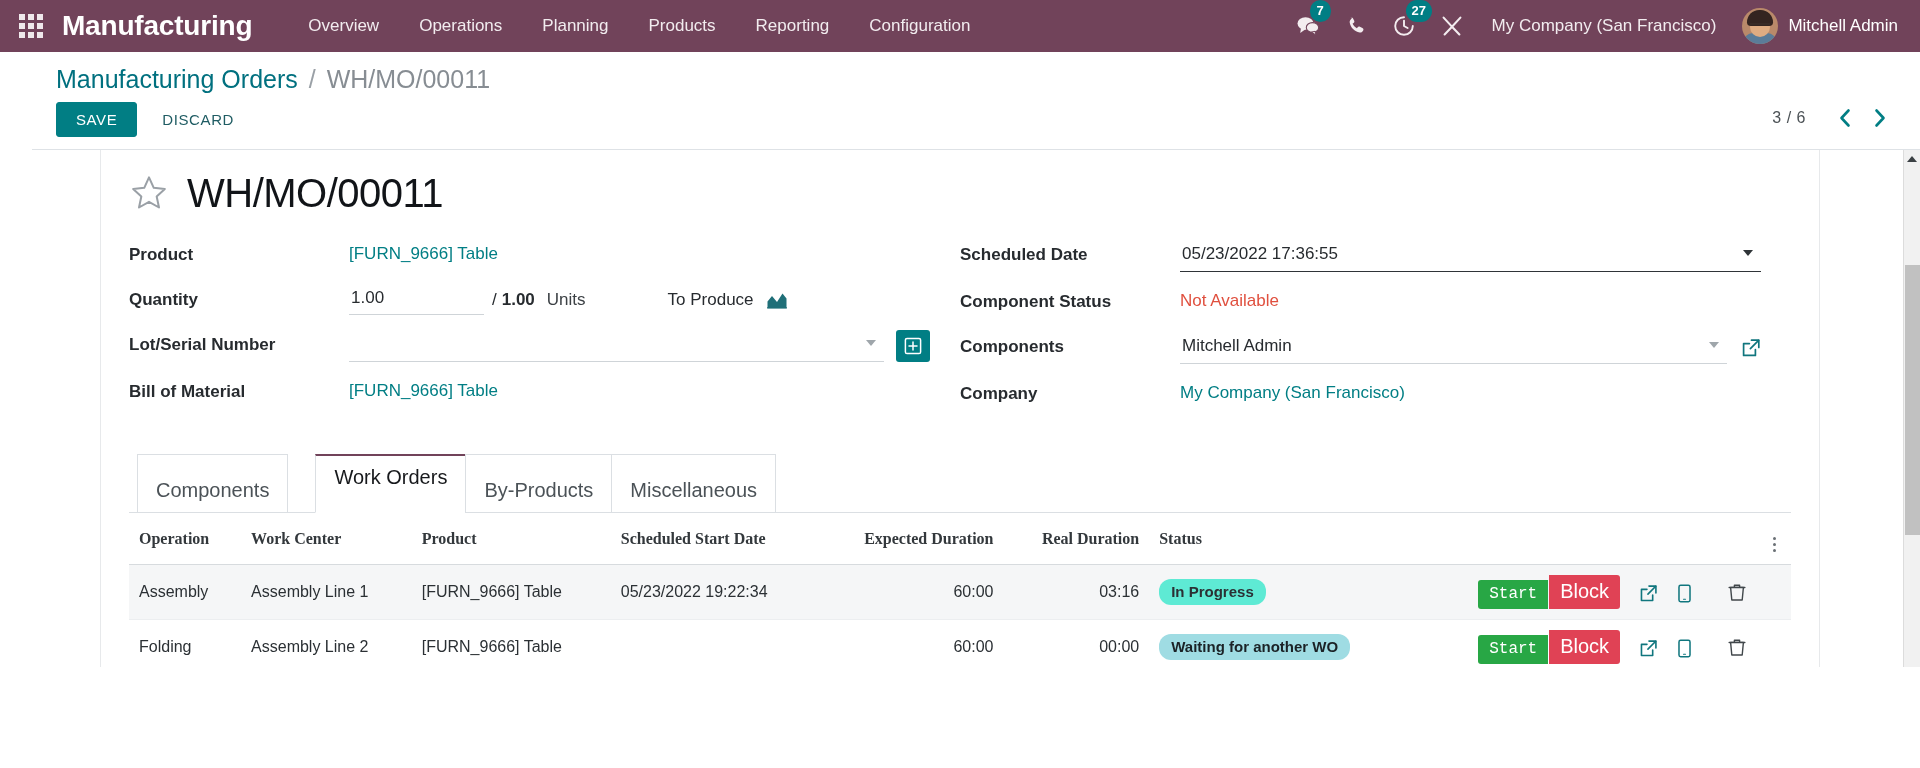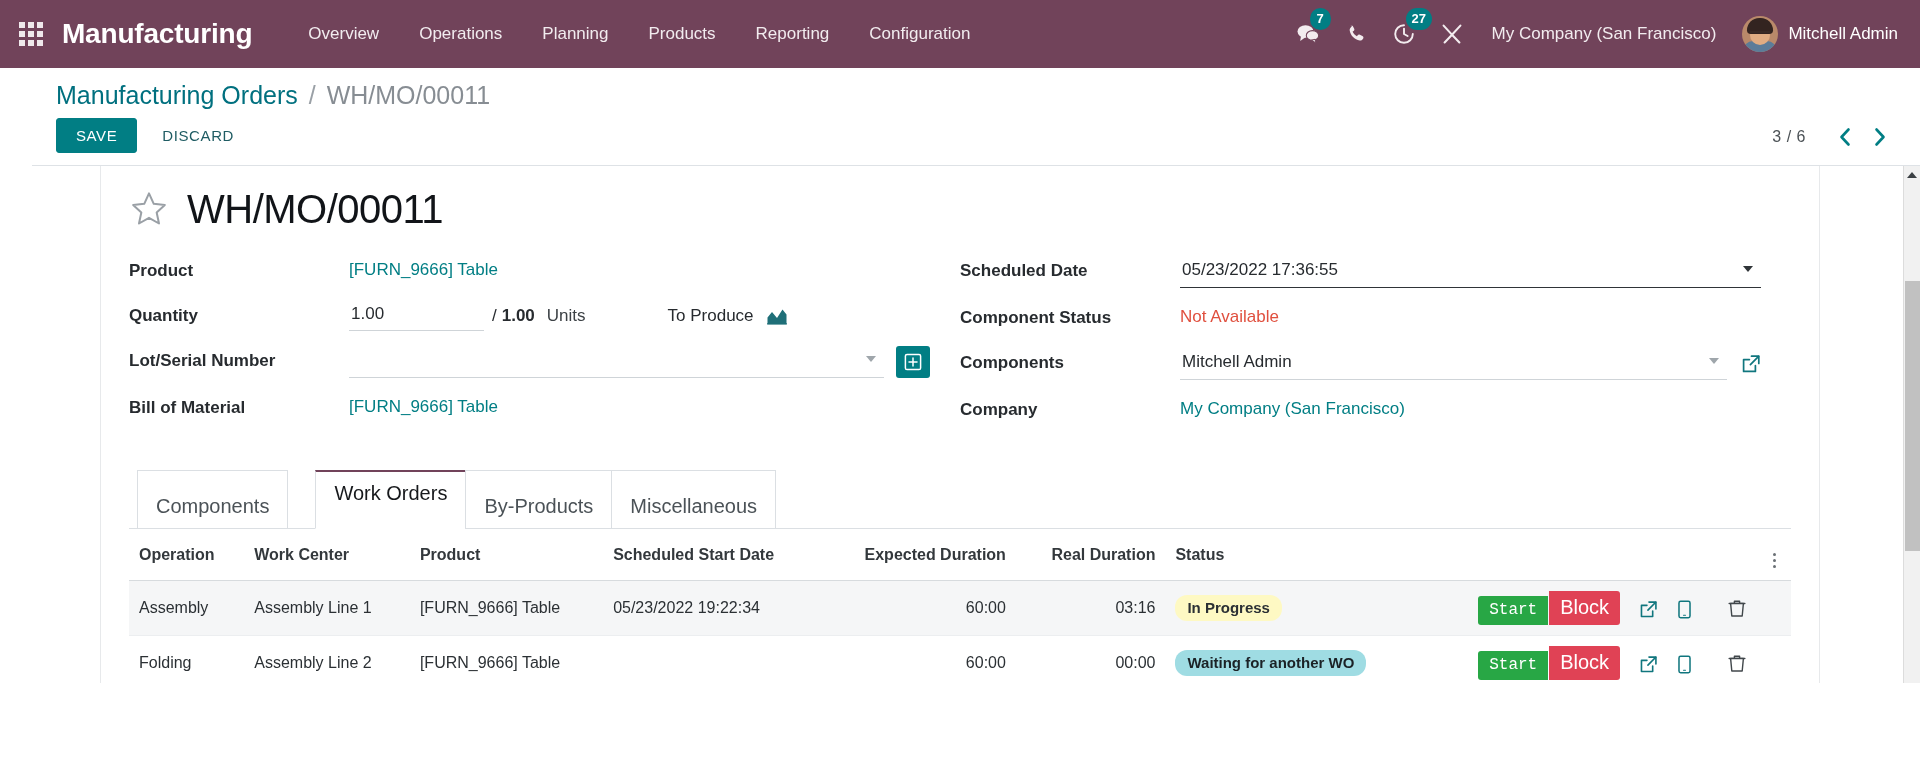--- a/index.html
+++ b/index.html
@@ -7,21 +7,21 @@
     margin: 0; padding: 0;
     width: 1920px; height: 768px;
     overflow: hidden;
     background: #ffffff;
     font-family: "Liberation Sans", sans-serif;
     color: #212529;
   }
 
   
   .navbar {
-    height: 68px;
+    height: 52px;
     background: #71435a;
     display: flex;
     align-items: center;
     padding: 0 16px 0 0;
     color: #f4eff1;
     position: relative;
   }
   .apps-grid {
     width: 62px; height: 68px;
     display: flex; align-items: center; justify-content: center;
@@ -125,21 +125,21 @@
   }
   .breadcrumb {
     font-size: 25px;
     line-height: 34px;
     margin-bottom: 6px;
     white-space: nowrap;
   }
   .breadcrumb .bc-link { color: #00707f; cursor: pointer; }
   .breadcrumb .bc-sep { color: #9aa0a6; padding: 0 4px; }
   .breadcrumb .bc-current { color: #878d93; }
-  .cp-row { display: flex; align-items: flex-end; }
+  .cp-row { display: flex; align-items: flex-start; }
   .btn-save {
     background: #017e84;
     color: #ffffff;
     border: 1px solid #017e84;
     font-size: 15px;
     font-weight: 400;
     letter-spacing: .6px;
     padding: 8px 19px;
     border-radius: 3px;
     cursor: pointer;
@@ -311,20 +311,21 @@
   .list-table { width: 100%; border-collapse: collapse; font-size: 16px; }
   .list-table thead th {
     font-size: 16px;
     font-weight: 700;
     color: #33383c;
     text-align: left;
     padding: 13px 10px 12px 10px;
     border-bottom: 1px solid #d7dbde;
     white-space: nowrap;
     background: #ffffff;
+    font-family: Liberation Serif, serif;
   }
   .list-table thead th.num { text-align: right; }
   .list-table tbody td {
     padding: 10px 10px;
     border-bottom: 1px solid #eceef0;
     color: #2b3034;
     white-space: nowrap;
     vertical-align: middle;
   }
   .list-table tbody td.num { text-align: right; }
@@ -334,21 +335,21 @@
   .dots-v i { width: 3px; height: 3px; background: #6a7075; border-radius: 50%; display: block; }
   .badge-pill {
     display: inline-block;
     padding: 4px 12px 5px;
     border-radius: 12px;
     font-size: 15px;
     font-weight: 700;
     line-height: 1.15;
     white-space: nowrap;
   }
-  .badge-progress { background: #fef9c3; color: #2b3034; }
+  .badge-progress { background: #5eead4; color: #2b3034; }
   .badge-waiting { background: #9fdce3; color: #1b2226; }
   .cell-actions { text-align: right; white-space: nowrap; }
   .btn-start {
     background: #28a745; color: #ffffff; border: 0;
     font-size: 16px; font-weight: 400;
     padding: 5px 11px 6px; border-radius: 3px 0 0 3px;
     cursor: pointer; font-family: Liberation Mono, monospace;
   }
   .btn-block {
     background: #e04255; color: #ffffff; border: 0;

